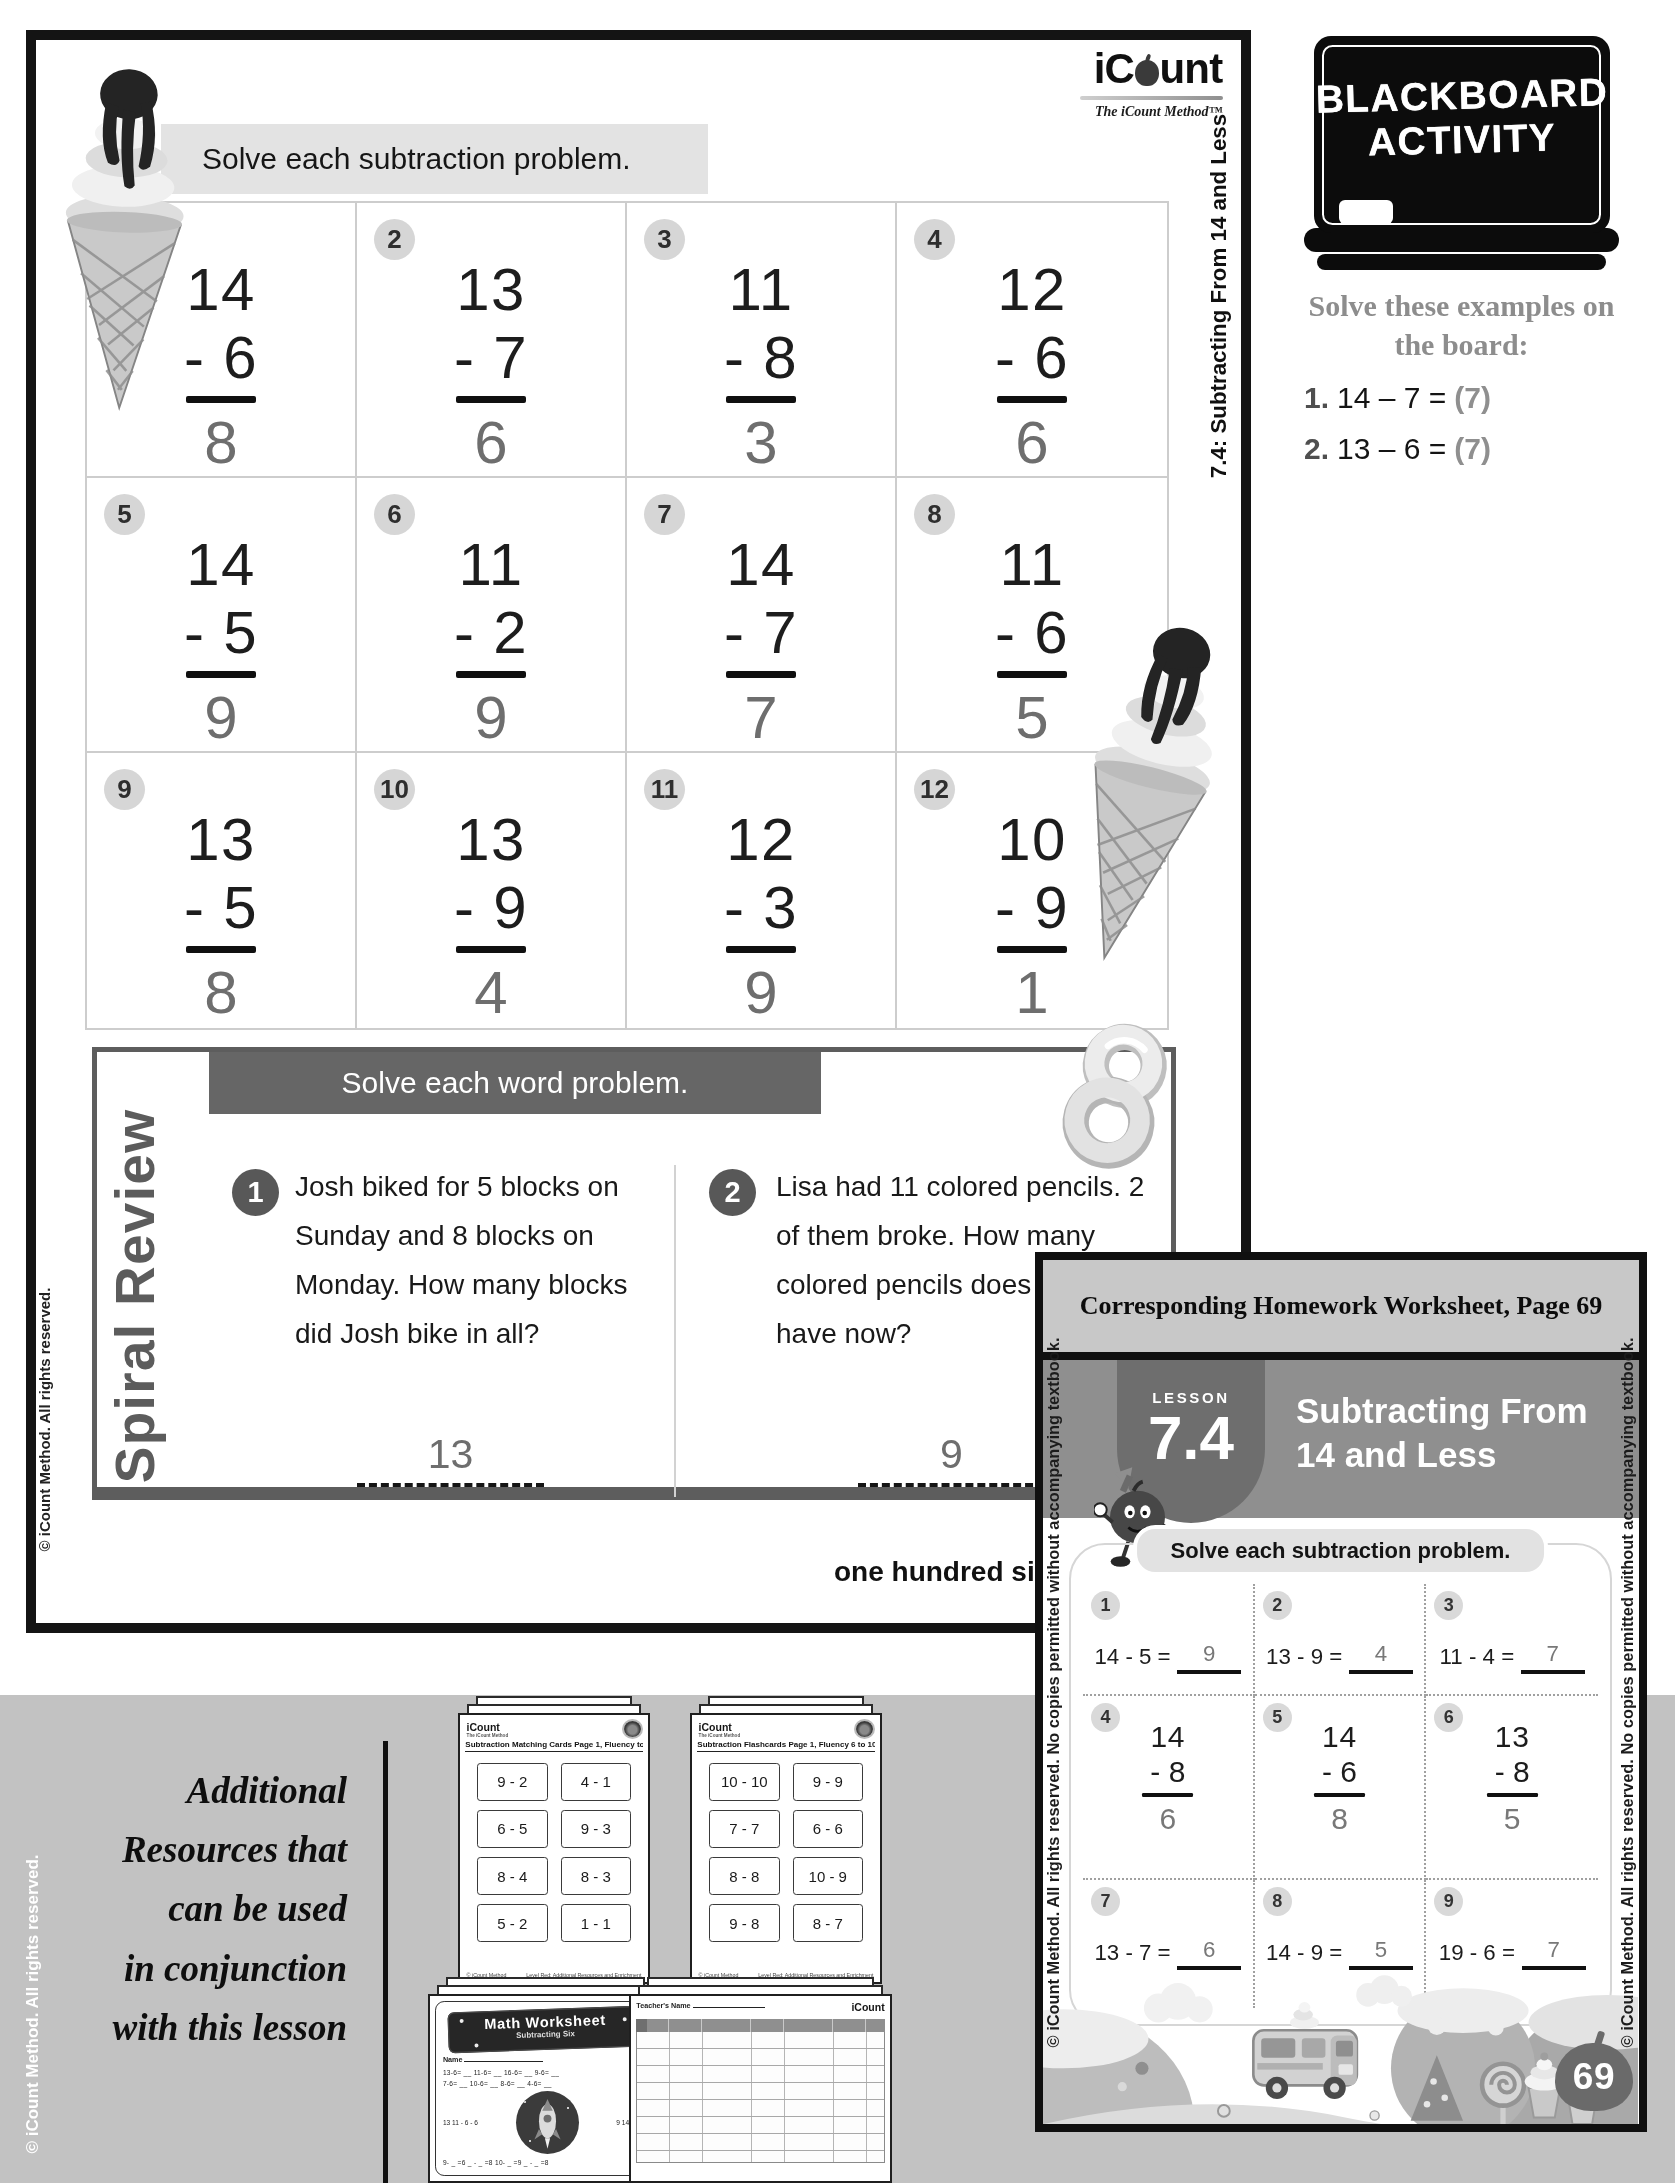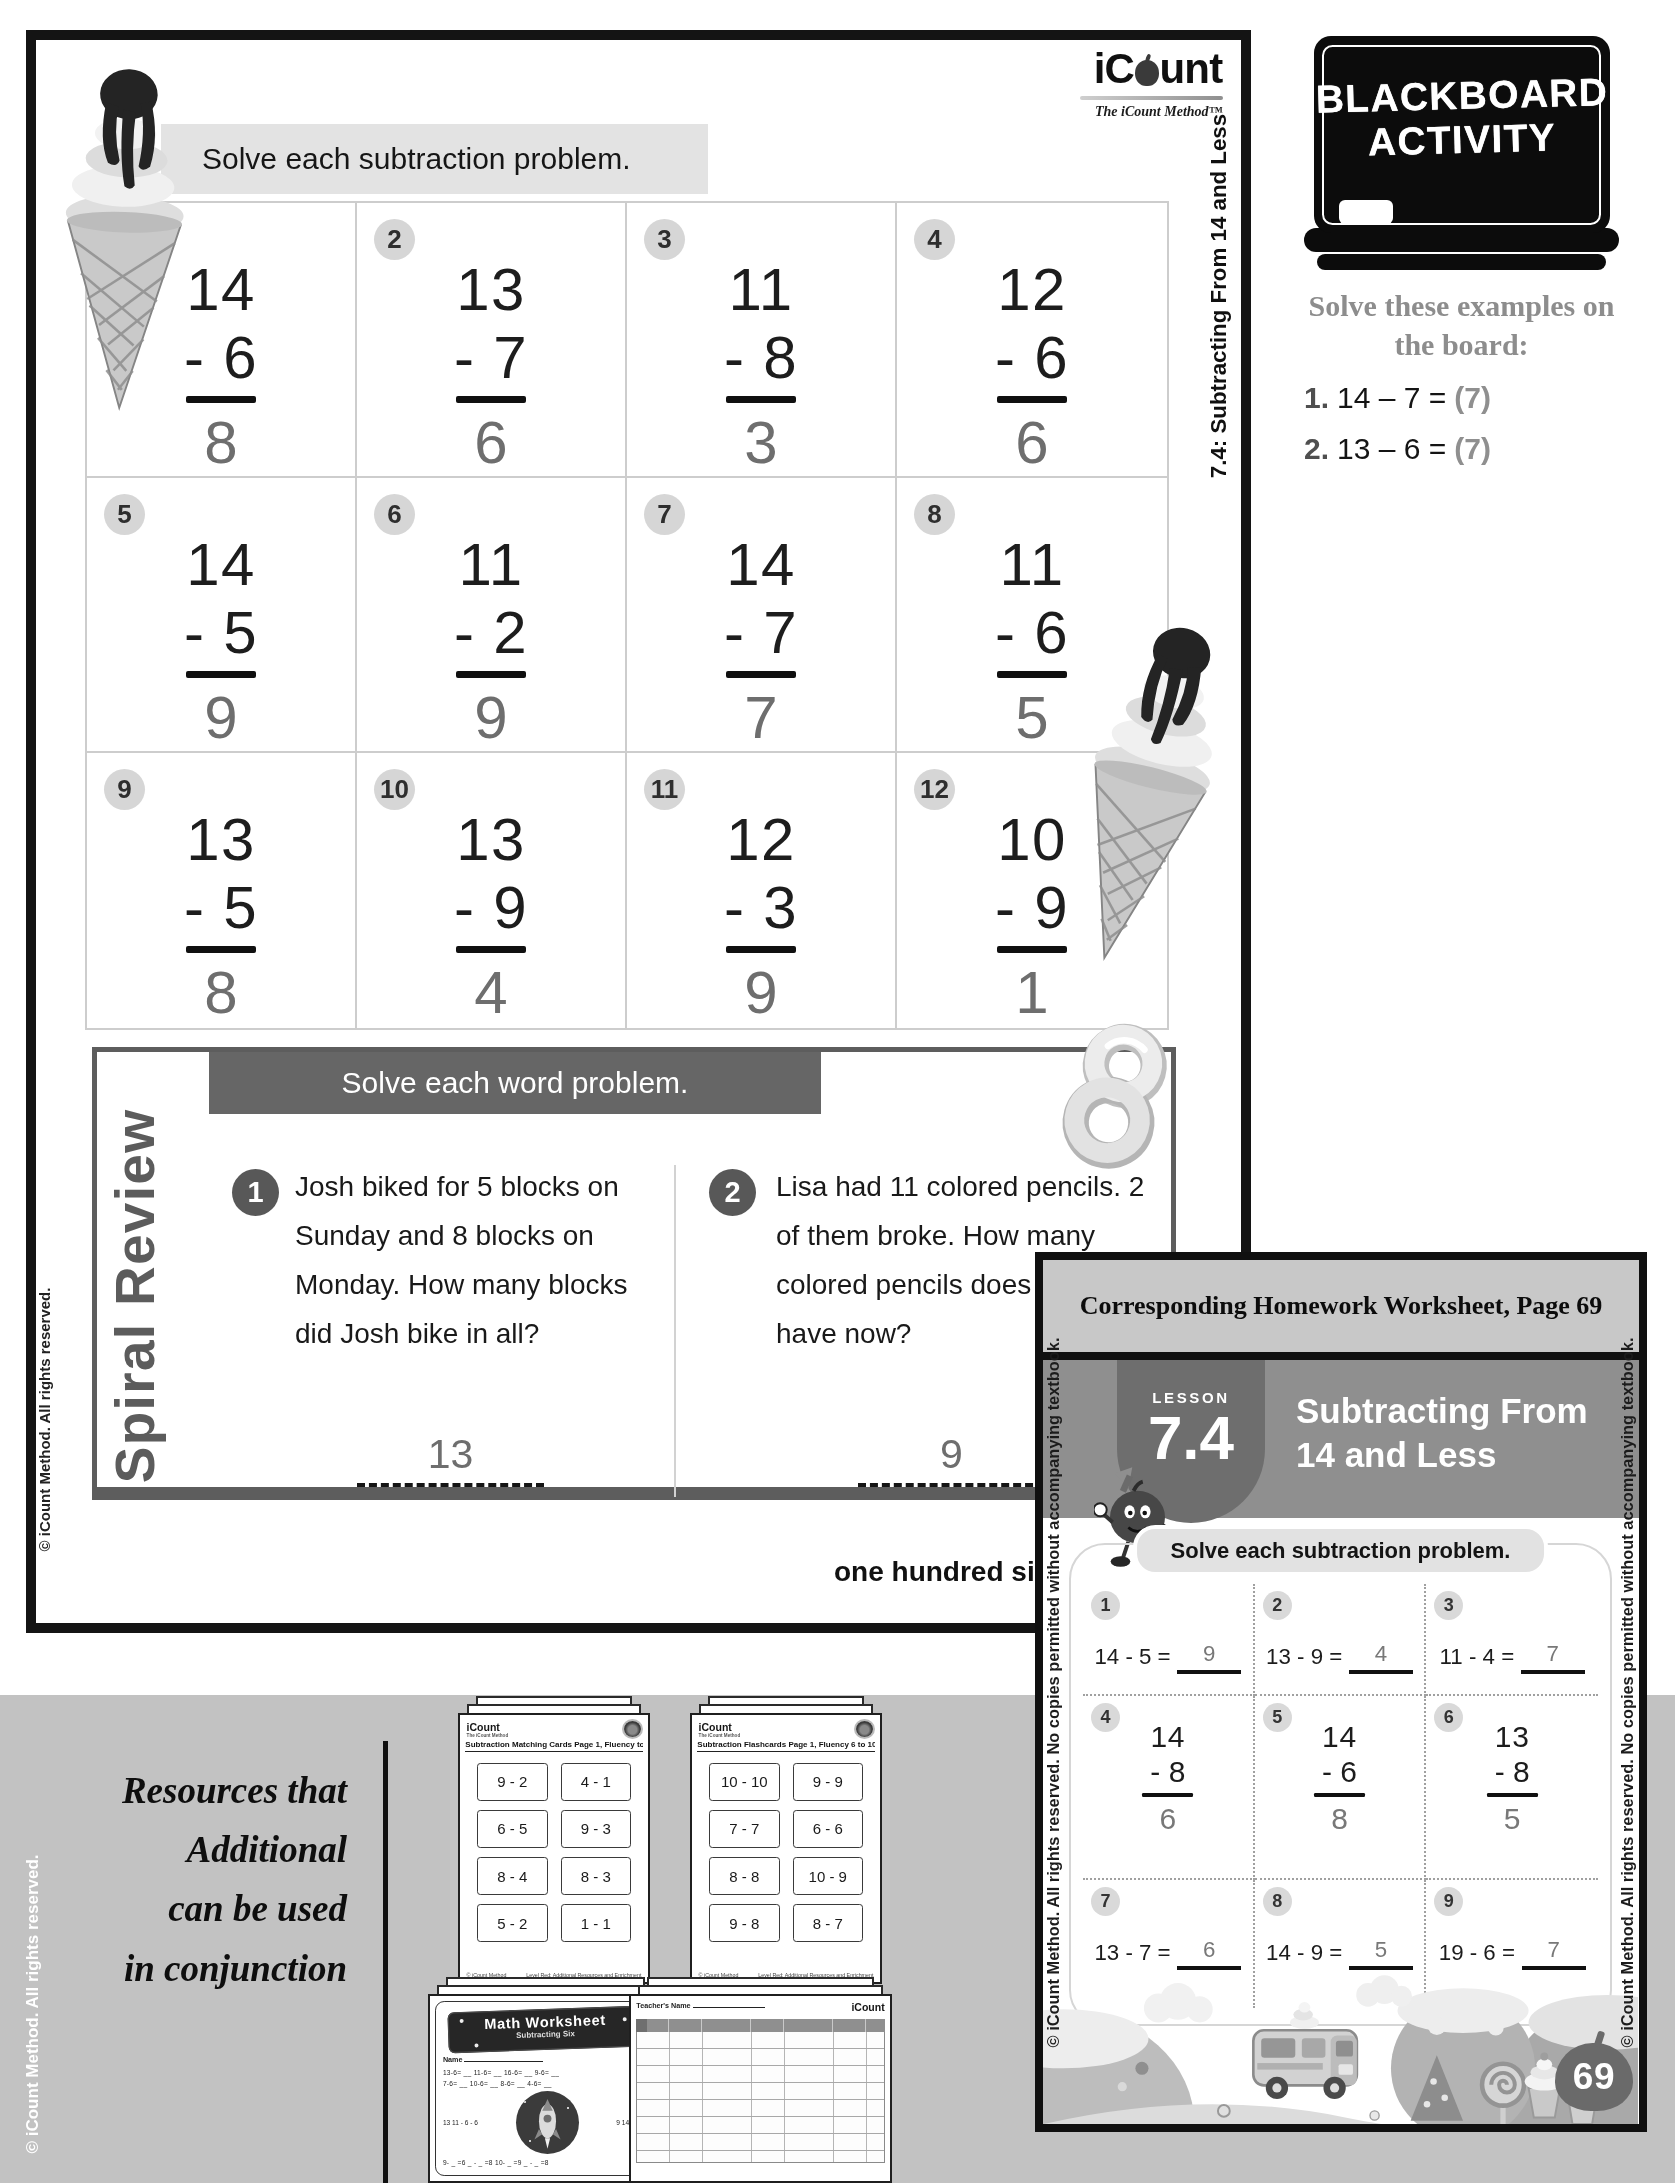--- a/index.html
+++ b/index.html
@@ -412,24 +412,25 @@
       <div class="bb-row"><span class="n">2.</span><span class="eq">13 – 6 =</span><span class="a">(7)</span></div>
     </div>
   </div>
 
   <div class="band">
     <div class="band-copy vtext">
         <span>© iCount Method. All rights reserved.</span>
       </div>
 
     <div class="blurb">
+      <div>Additional</div>
       <div>Resources that</div>
-      <div>Additional</div>
       <div>can be used</div>
       <div>in conjunction</div>
+      <div>with this lesson</div>
     </div>
     <div class="bdivider"></div>
 
     <div class="stack t1">
       <div class="ghost g2"></div>
       <div class="ghost g1"></div>
       <div class="front">
         <div class="thead">
           <div class="mini-logo"><span>iCount</span><small>The iCount Method</small></div>
           <div class="lion-icon"></div>

